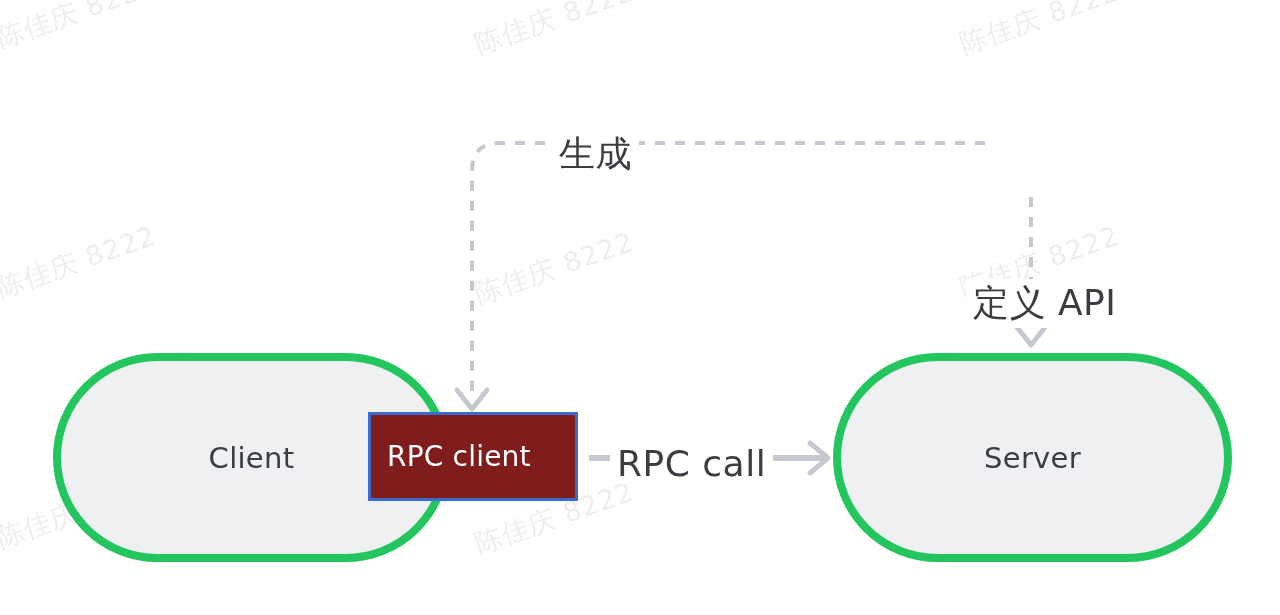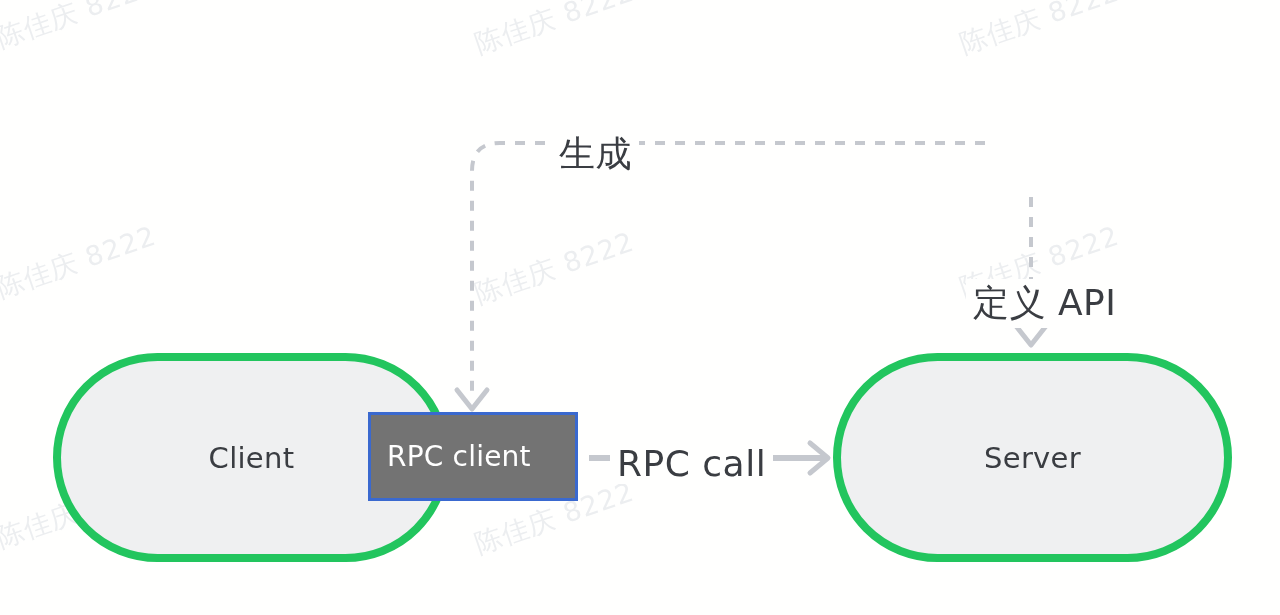--- a/index.html
+++ b/index.html
@@ -58,21 +58,21 @@
   #client-pill { left: 53px;  top: 353px; width: 397px; height: 209px; }
   #server-pill { left: 833px; top: 353px; width: 399px; height: 209px; }
 
   
   #rpc-client-box {
     position: absolute;
     left: 368px;
     top: 412px;
     width: 210px;
     height: 89px;
-    background: #737373;
+    background: #7f1d1d;
     border: 3px solid #3a69cf;
     box-sizing: border-box;
     display: flex;
     align-items: center;
     justify-content: flex-start;
     z-index: 20;
   }
   #rpc-client-box .box-label {
     font-size: 28px;
     color: #ffffff;

